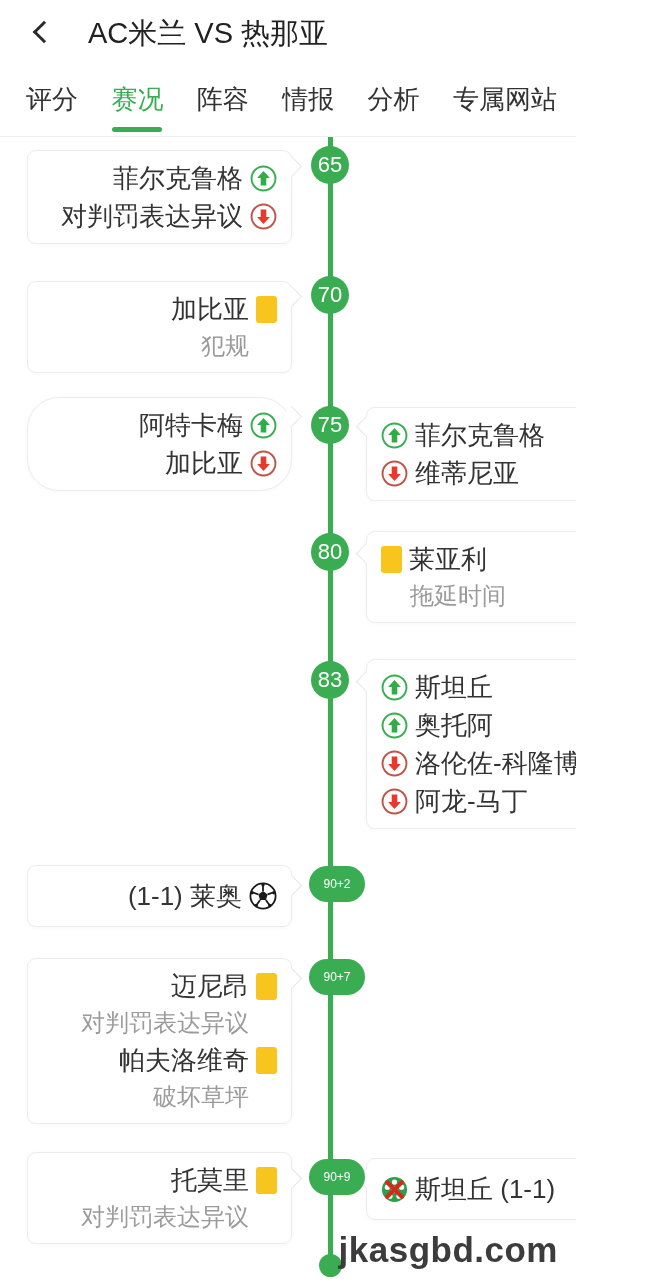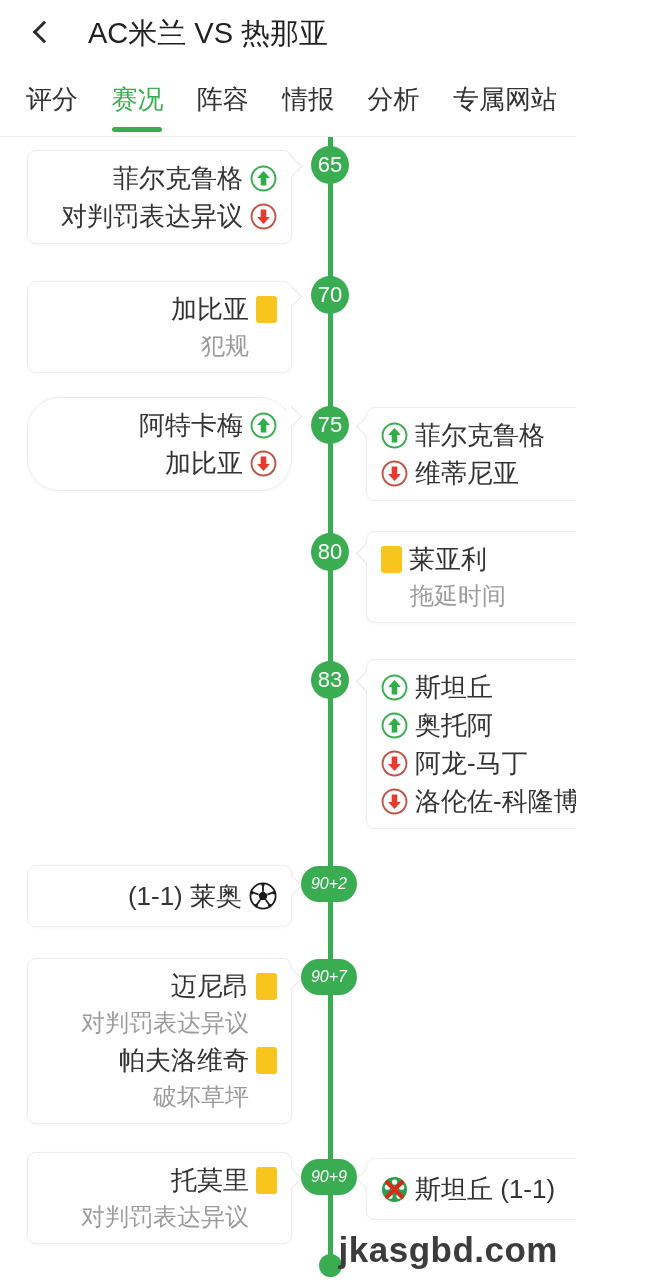--- a/index.html
+++ b/index.html
@@ -20,21 +20,21 @@
   .tab { position:relative; font-size:26px; color:#333; height:34px; line-height:34px; cursor:pointer; white-space:nowrap; }
   .tab.active { color:#3aad52; }
   .tab.active .tab-underline { position:absolute; left:50%; transform:translateX(-50%); bottom:-16px;
     width:50px; height:5px; border-radius:3px; background:#3aad52; }
   .top-divider { position:absolute; top:136px; left:0; right:0; height:1px; background:#efefef; }
   
   .tl-line { position:absolute; left:328px; top:137px; width:5px; height:1128px; background:#3aad52; }
   .tl-end-dot { position:absolute; left:319px; top:1254px; width:23px; height:23px; border-radius:50%; background:#3aad52; }
   .node { position:absolute; left:311px; width:38px; height:38px; border-radius:50%;
     background:#3aad52; color:#fff; font-size:22px; display:flex; align-items:center; justify-content:center; z-index:3; }
-  .node.pill { left:301px; width:56px; height:36px; border-radius:18px; font-size:16px;font-style:italic; }
+  .node.pill { left:309px; width:56px; height:36px; border-radius:18px; font-size:12px; }
   .n65{top:146px} .n70{top:276px} .n75{top:406px} .n80{top:533px} .n83{top:661px}
   .n90-2{top:866px} .n90-7{top:959px} .n90-9{top:1159px}
   
   .card { position:absolute; width:265px; background:#fff; border:1px solid #ececec; border-radius:9px;
     padding:8px 14px; box-shadow:0 1px 4px rgba(0,0,0,0.03); z-index:2; }
   .card.single { padding:12px 14px; }
   .card.left  { left:27px; }
   .card.right { left:366px; width:264px; }
   .card.left::after, .card.right::before {
     content:""; position:absolute; width:14px; height:14px; background:#fff; transform:rotate(45deg);
@@ -219,27 +219,27 @@
     <div class="row">
       <svg class="ic" width="27" height="27" viewBox="0 0 28 28">
           <use href="#i-sub-in"></use>
         </svg>
       <span class="nm">奥托阿</span>
     </div>
     <div class="row">
       <svg class="ic" width="27" height="27" viewBox="0 0 28 28">
           <use href="#i-sub-out"></use>
         </svg>
+      <span class="nm">洛伦佐-科隆博</span>
+    </div>
+    <div class="row">
+      <svg class="ic" width="27" height="27" viewBox="0 0 28 28">
+          <use href="#i-sub-out"></use>
+        </svg>
       <span class="nm">阿龙-马丁</span>
-    </div>
-    <div class="row">
-      <svg class="ic" width="27" height="27" viewBox="0 0 28 28">
-          <use href="#i-sub-out"></use>
-        </svg>
-      <span class="nm">洛伦佐-科隆博</span>
     </div>
   </section>
 
   <section class="card left single c90-2L">
     <div class="row">
       <span class="nm">(1-1) 莱奥</span>
       <svg class="ic" width="28" height="28" viewBox="0 0 28 28">
           <use href="#i-goal"></use>
         </svg>
     </div>

